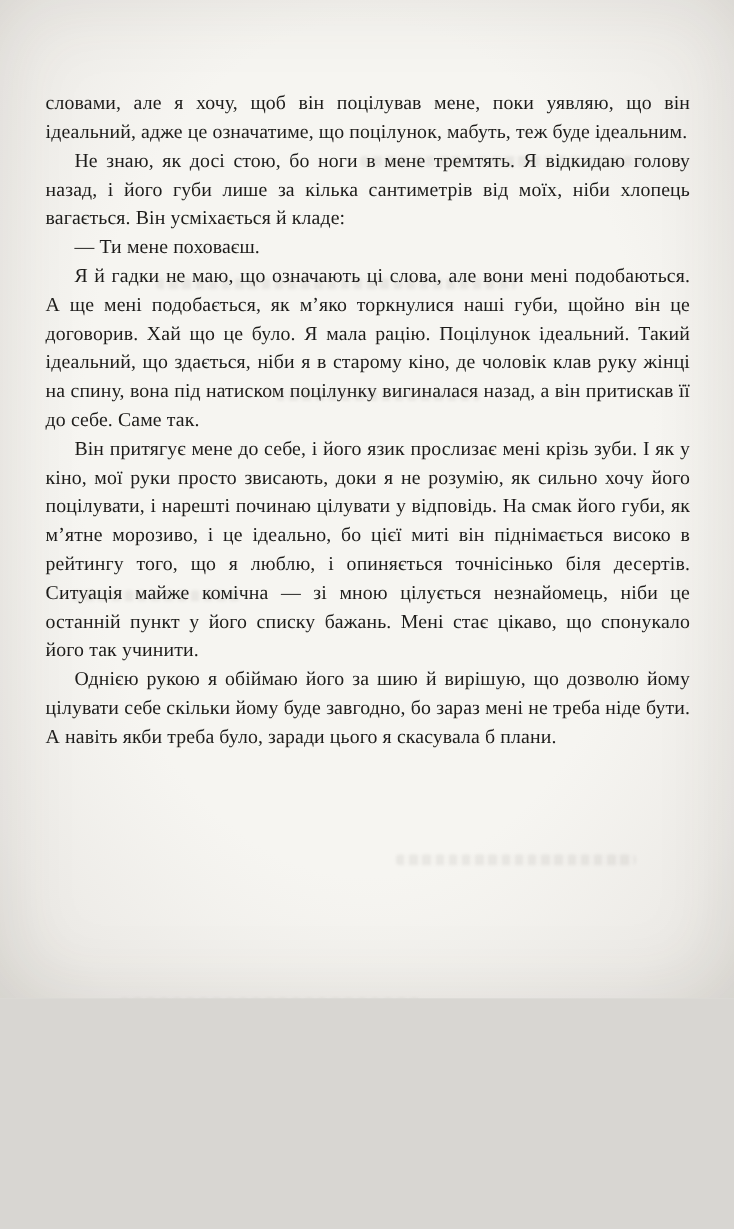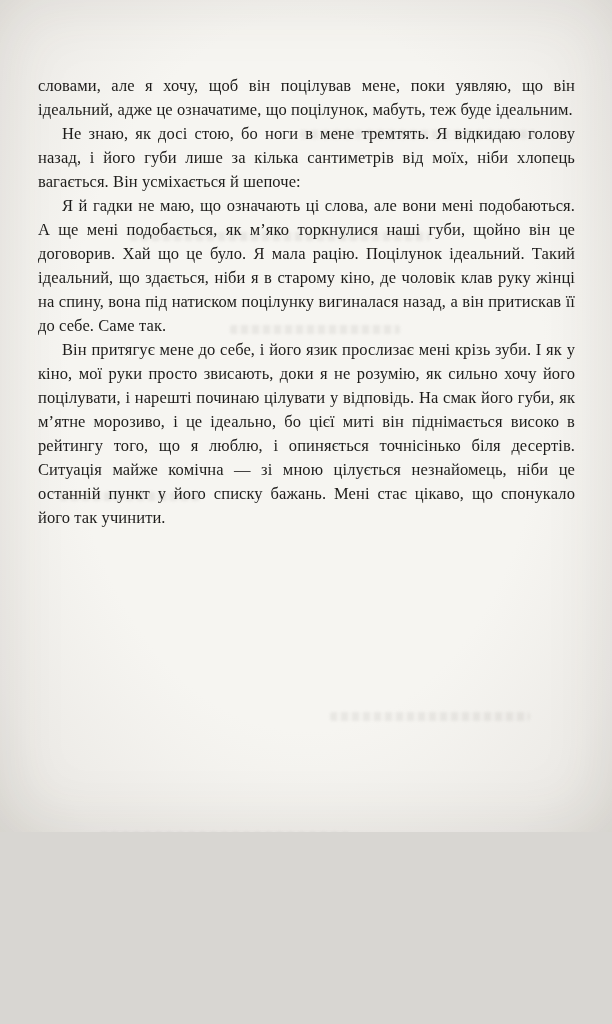--- a/index.html
+++ b/index.html
@@ -65,20 +65,22 @@
   <div class="ghost" style="left:300px; top:130px; width:235px;"></div>
   <div class="ghost" style="left:130px; top:232px; width:300px;"></div>
   <div class="ghost" style="left:230px; top:325px; width:170px;"></div>
   <div class="ghost" style="left:60px;  top:492px; width:140px;"></div>
   <div class="ghost" style="left:330px; top:712px; width:200px;"></div>
   <div class="ghost" style="left:100px; top:832px; width:250px;"></div>
   <div class="ghost" style="left:58px;  top:942px; width:180px;"></div>
 
   <div class="text-block">
     <p class="cont">словами, але я хочу, щоб він поцілував мене, поки уявляю, що він ідеальний, адже це означатиме, що поцілунок, мабуть, теж буде ідеальним.</p>
-    <p>Не знаю, як досі стою, бо ноги в мене тремтять. Я відкидаю голову назад, і його губи лише за кілька сантиметрів від моїх, ніби хлопець вагається. Він усміхається й шепоче:</p>
+    <p>Не знаю, як досі стою, бо ноги в мене тремтять. Я відкидаю голову назад, і його губи лише за кілька сантиметрів від моїх, ніби хлопець вагається. Він усміхається й кладе:</p>
+    <p>— Ти мене поховаєш.</p>
     <p>Я й гадки не маю, що означають ці слова, але вони мені подобаються. А ще мені подобається, як м’яко торкнулися наші губи, щойно він це договорив. Хай що це було. Я мала рацію. Поцілунок ідеальний. Такий ідеальний, що здається, ніби я в старому кіно, де чоловік клав руку жінці на спину, вона під натиском поцілунку вигиналася назад, а він притискав її до себе. Саме так.</p>
     <p>Він притягує мене до себе, і його язик прослизає мені крізь зуби. І як у кіно, мої руки просто звисають, доки я не розумію, як сильно хочу його поцілувати, і нарешті починаю цілувати у відповідь. На смак його губи, як м’ятне морозиво, і це ідеально, бо цієї миті він піднімається високо в рейтингу того, що я люблю, і опиняється точнісінько біля десертів. Ситуація майже комічна — зі мною цілується незнайомець, ніби це останній пункт у його списку бажань. Мені стає цікаво, що спонукало його так учинити.</p>
+    <p>Однією рукою я обіймаю його за шию й вирішую, що дозволю йому цілувати себе скільки йому буде завгодно, бо зараз мені не треба ніде бути. А навіть якби треба було, заради цього я скасувала б плани.</p>
   </div>
 
   <div class="page-number">15</div>
 
 </div>
 
 </body></html>

